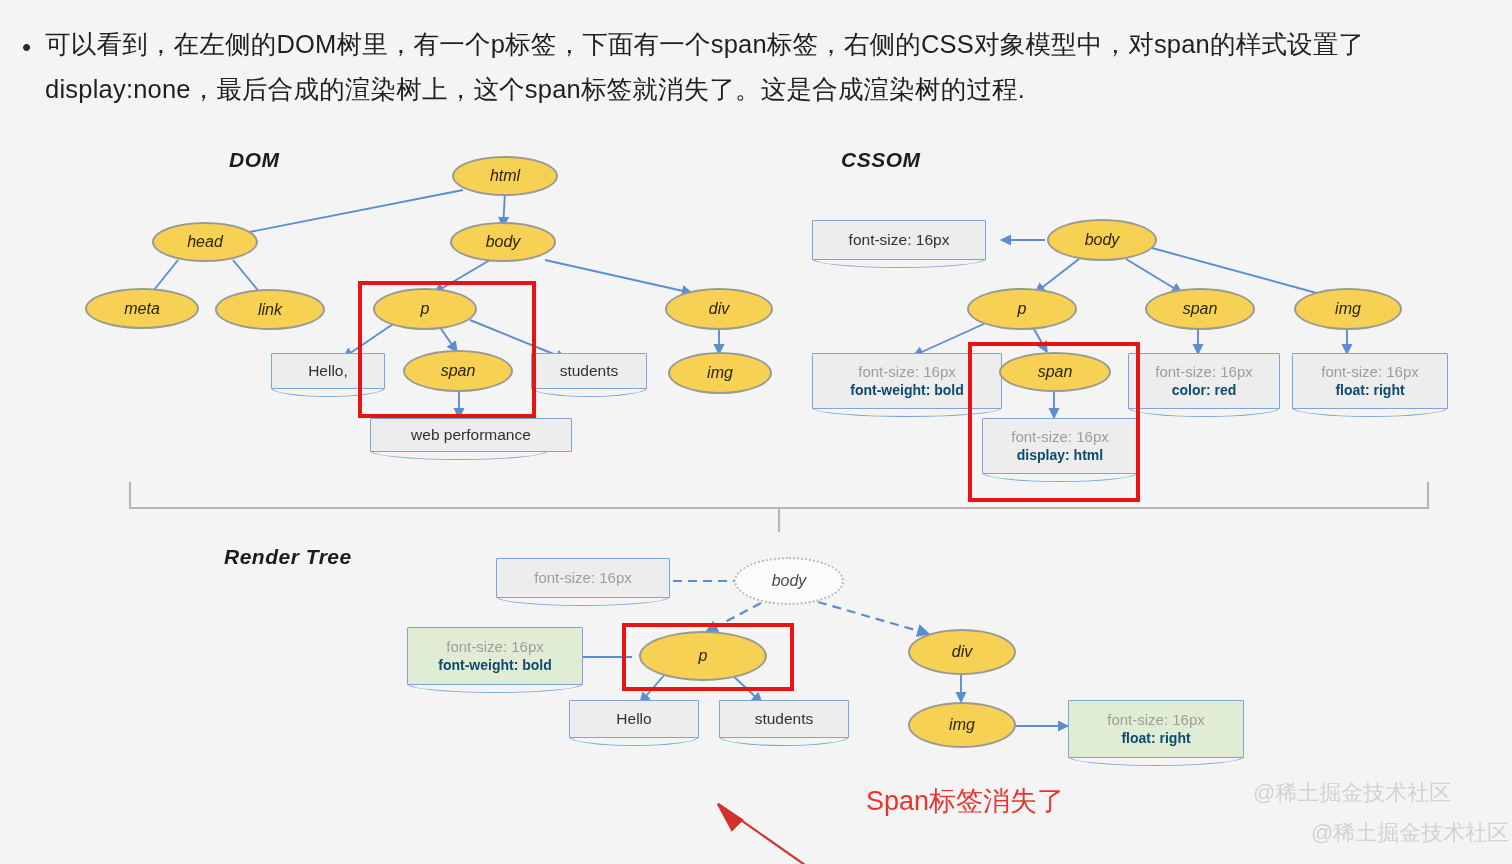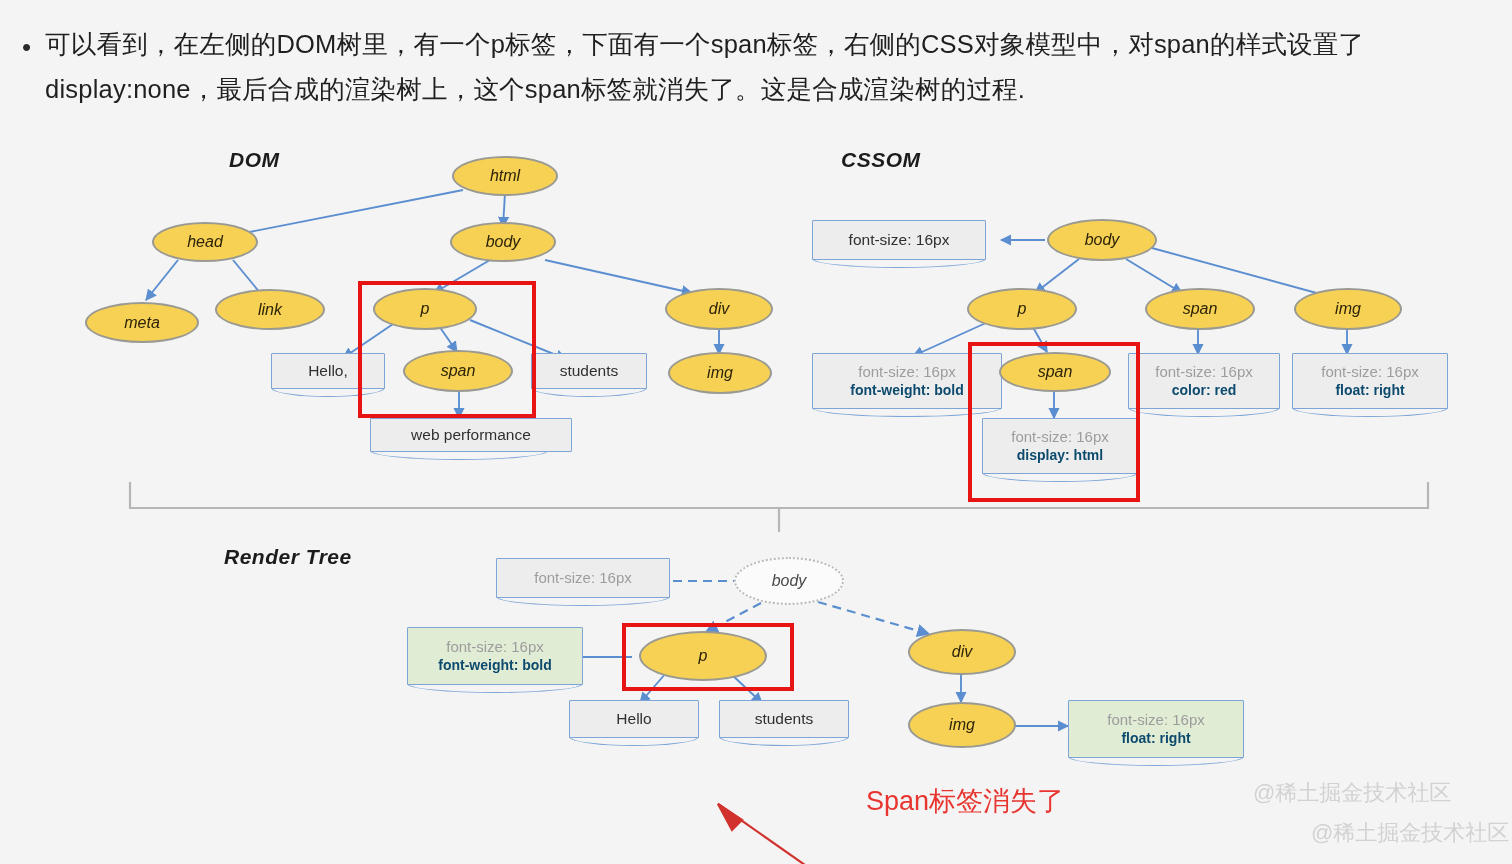--- a/index.html
+++ b/index.html
@@ -258,21 +258,21 @@
     <div class="section-title" style="left:229px; top:18px;">DOM</div>
     <div class="section-title" style="left:841px; top:18px;">CSSOM</div>
     <div class="section-title" style="left:224px; top:415px;">Render Tree</div>
 
     <div class="node" style="left:452px; top:26px; width:106px; height:40px;">html</div>
 
     <div class="node" style="left:152px; top:92px; width:106px; height:40px;">head</div>
 
     <div class="node" style="left:450px; top:92px; width:106px; height:40px;">body</div>
 
-    <div class="node" style="left:85px; top:172px; width:114px; height:41px;">meta</div>
+    <div class="node" style="left:85px; top:158px; width:114px; height:41px;">meta</div>
 
     <div class="node" style="left:215px; top:159px; width:110px; height:41px;text-align:center;">link</div>
 
     <div class="node" style="left:373px; top:158px; width:104px; height:42px;">p</div>
 
     <div class="node" style="left:665px; top:158px; width:108px; height:42px;">div</div>
 
     <div class="node" style="left:403px; top:220px; width:110px; height:42px;">span</div>
 
     <div class="node" style="left:668px; top:222px; width:104px; height:42px;">img</div>

